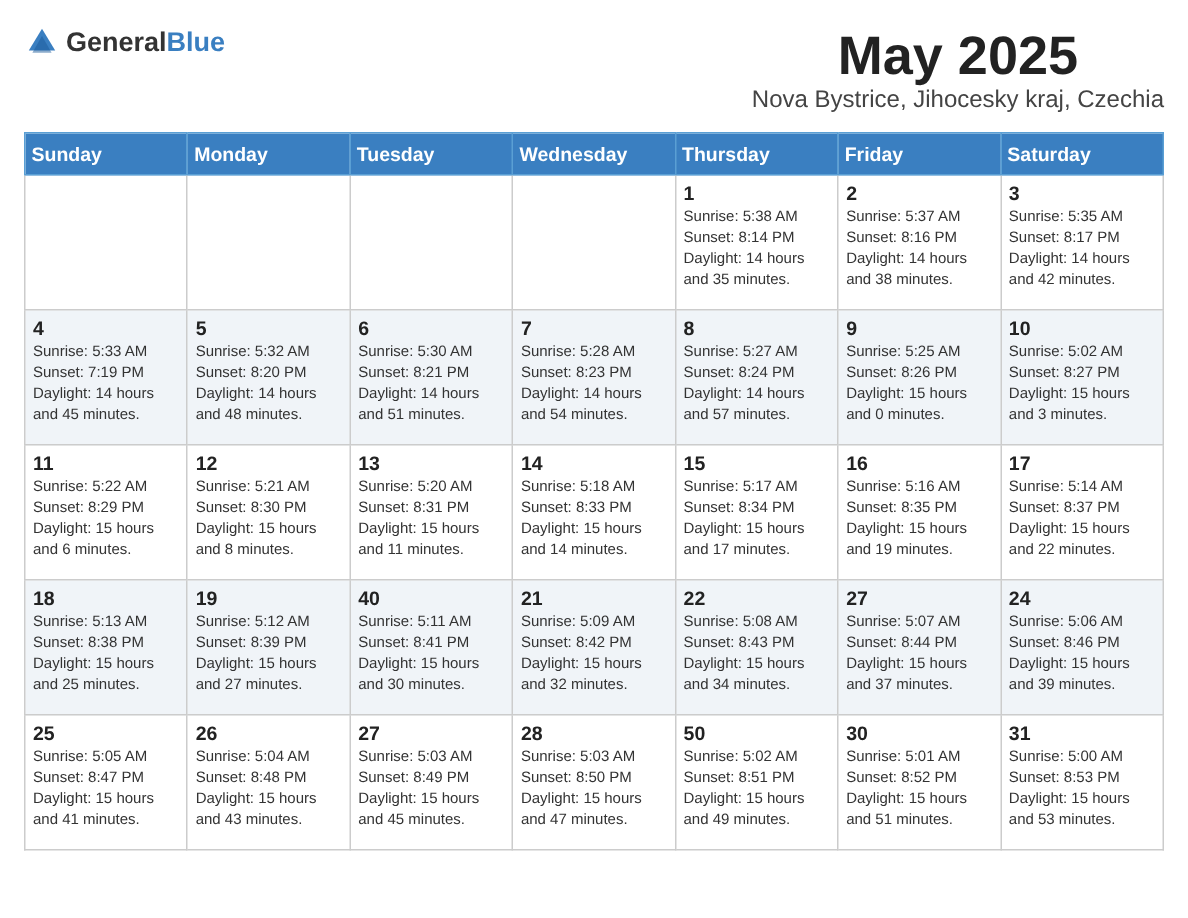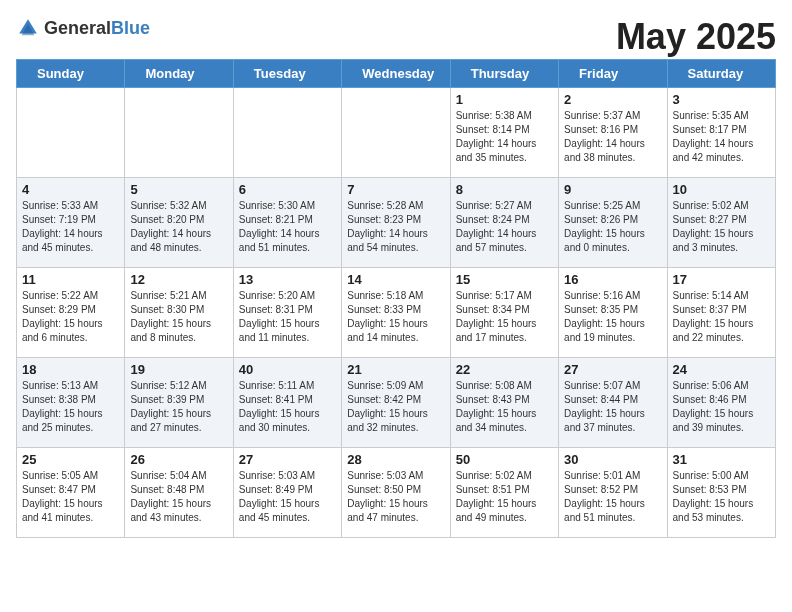--- a/index.html
+++ b/index.html
@@ -7,21 +7,21 @@
       font-family: Arial, sans-serif;
       background: #fff;
       width: 792px;
       min-height: 612px;
       padding: 16px;
     }
     .header-area {
       display: flex;
       justify-content: space-between;
       align-items: flex-start;
-      margin-bottom: 1px;
+      margin-bottom: 12px;
     }
     .logo {
       display: flex;
       align-items: center;
       gap: 4px;
     }
     .logo-text-general {
       font-size: 18px;
       font-weight: bold;
       color: #333;
@@ -50,21 +50,21 @@
     table {
       width: 100%;
       border-collapse: collapse;
       table-layout: fixed;
     }
     thead tr th {
       background: #3a7fc1;
       color: #fff;
       font-size: 13px;
       font-weight: bold;
-      padding: 6px 20px;
+      padding: 6px 4px;
       text-align: left;
       border: 1px solid #5a9fd4;
     }
     tbody tr td {
       border: 1px solid #ccc;
       vertical-align: top;
       padding: 4px 5px;
       font-size: 10.5px;
       color: #222;
       background: #fff;
@@ -97,20 +97,21 @@
     <svg class="logo-icon" viewBox="0 0 30 30" xmlns="http://www.w3.org/2000/svg">
       <polygon points="15,4 26,22 4,22" fill="#3a7fc1"></polygon>
       <polygon points="15,10 23,24 7,24" fill="#1a5a9a" opacity="0.5"></polygon>
     </svg>
     <div>
       <span class="logo-text-general">General</span><span class="logo-text-blue">Blue</span>
     </div>
   </div>
   <div class="title-area">
     <div class="calendar-title">May 2025</div>
+    <div class="calendar-subtitle">Nova Bystrice, Jihocesky kraj, Czechia</div>
   </div>
 </div>
 
 <table>
   <thead>
     <tr id="header-row">
     <th>Sunday</th>
         <th>Monday</th>
         <th>Tuesday</th>
         <th>Wednesday</th>

